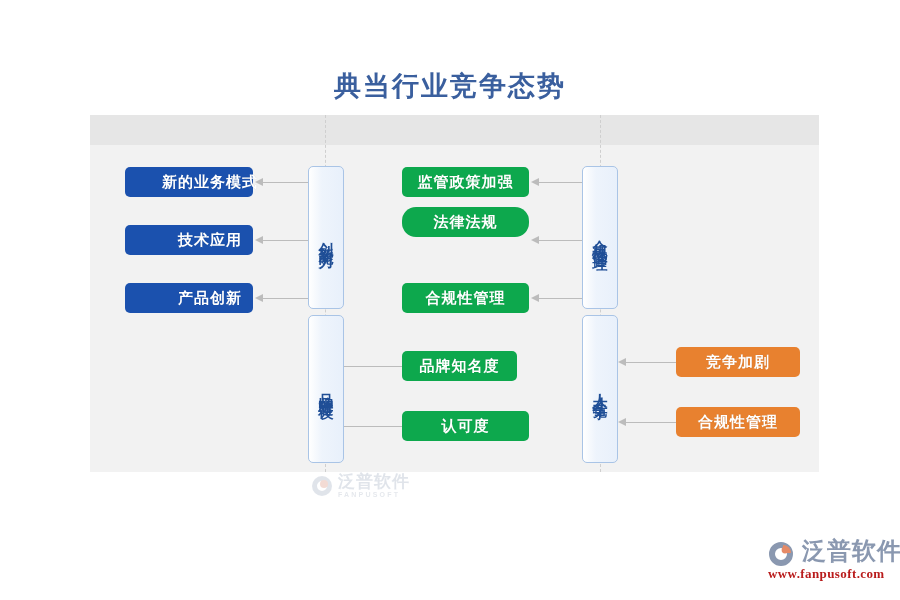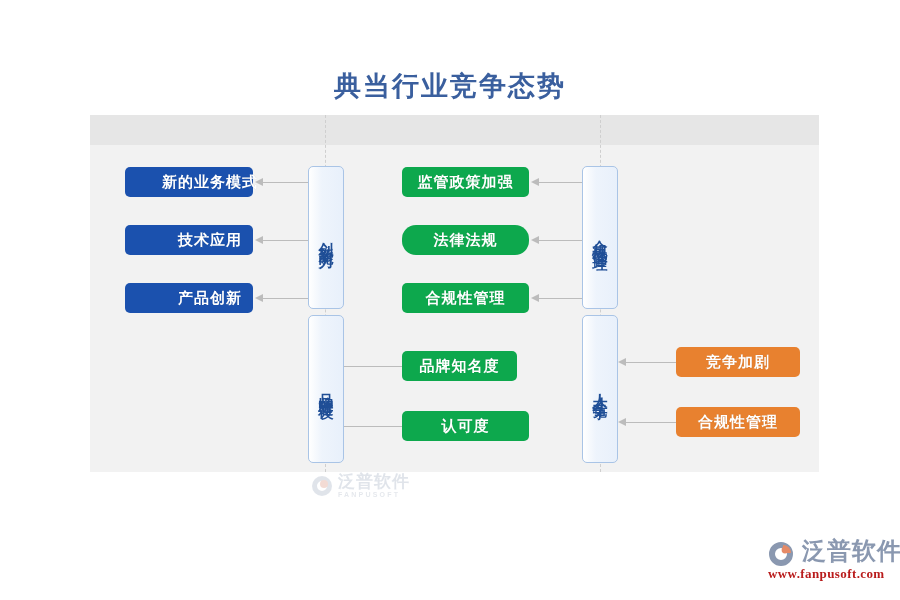--- a/index.html
+++ b/index.html
@@ -223,21 +223,21 @@
 
   <div class="vbox" style="left:218px; top:51px; width:36px; height:143px;">
     <span class="vlabel">创新能力</span>
   </div>
 
   <div class="vbox" style="left:218px; top:200px; width:36px; height:148px;">
     <span class="vlabel">品牌建设</span>
   </div>
 
   <div class="leaf green" style="left:312px; top:52px; width:127px; height:30px;">监管政策加强</div>
-  <div class="leaf green" style="left:312px; top:110px; width:127px; height:30px;border-radius:14px;">法律法规</div>
+  <div class="leaf green" style="left:312px; top:92px; width:127px; height:30px;border-radius:14px;">法律法规</div>
   <div class="leaf green" style="left:312px; top:168px; width:127px; height:30px;">合规性管理</div>
   <div class="leaf green" style="left:312px; top:236px; width:115px; height:30px;">品牌知名度</div>
   <div class="leaf green" style="left:312px; top:296px; width:127px; height:30px;">认可度</div>
 
   <div class="conn" style="left:254px; top:251px; width:58px;"></div>
   <div class="conn" style="left:254px; top:311px; width:58px;"></div>
 
   <div class="conn" style="left:449px; top:67px; width:61px;"></div>
   <div class="arrowhead" style="left:441px; top:62.5px;"></div>
   <div class="conn" style="left:449px; top:125px; width:61px;"></div>

